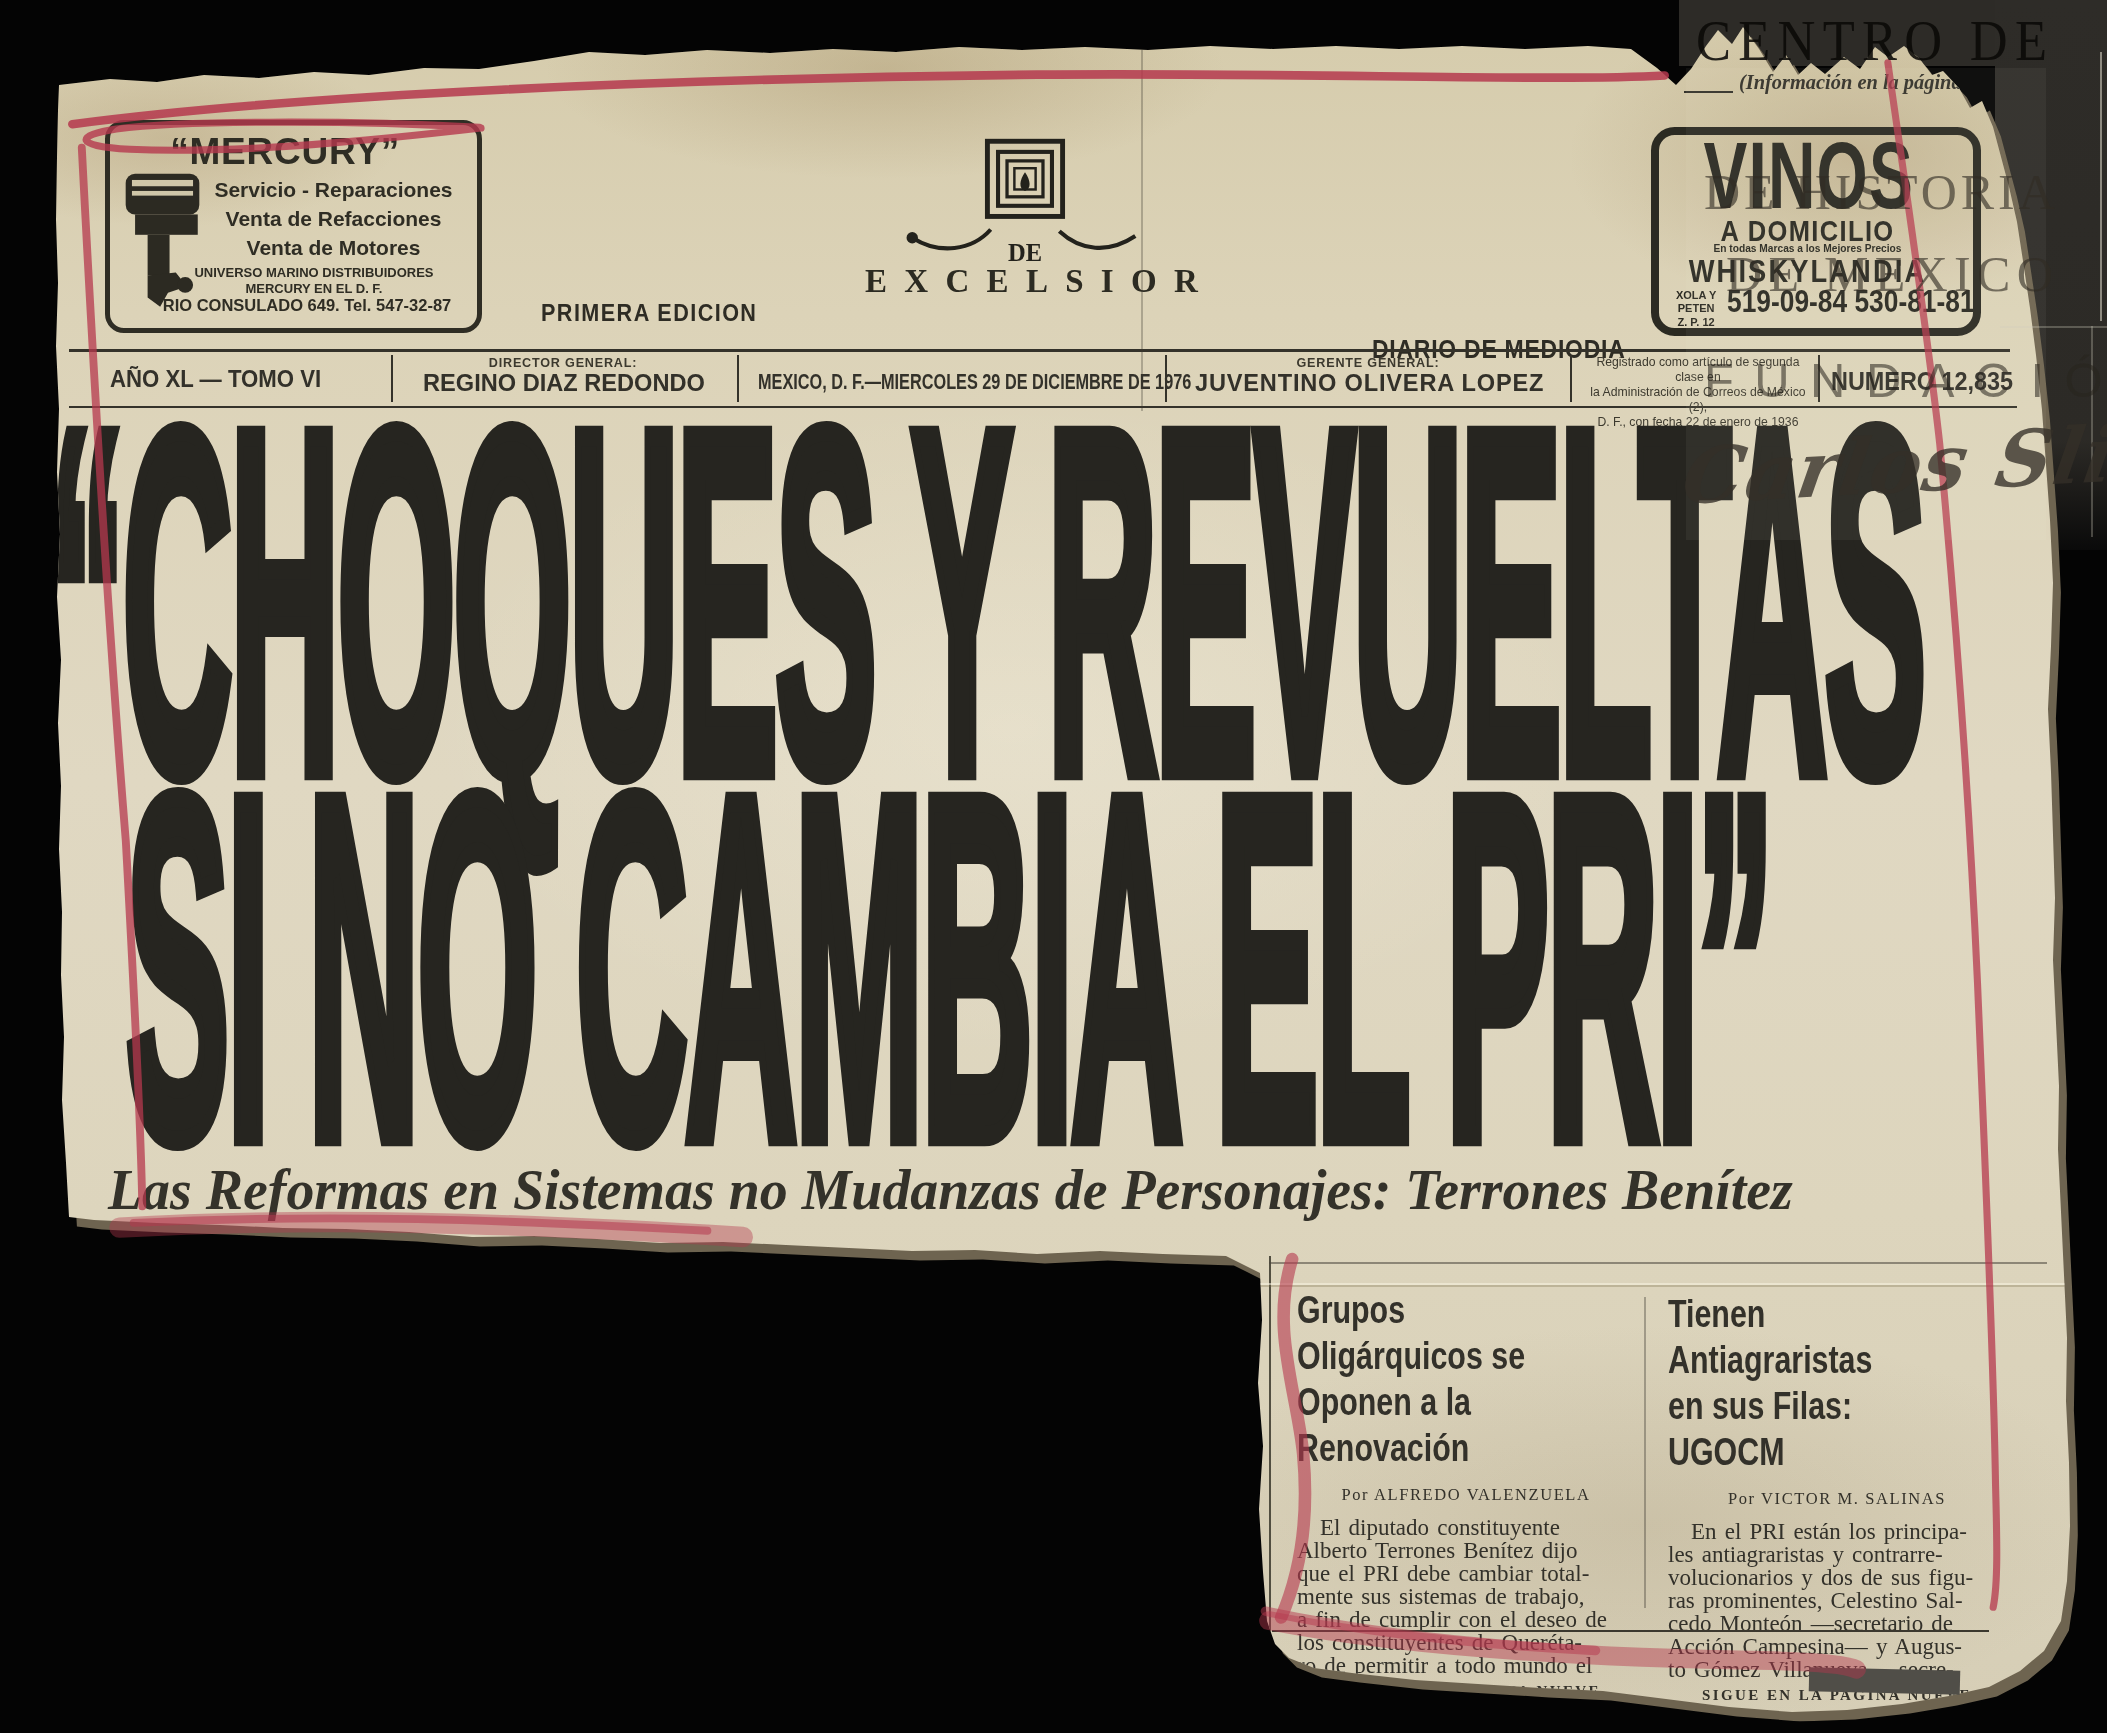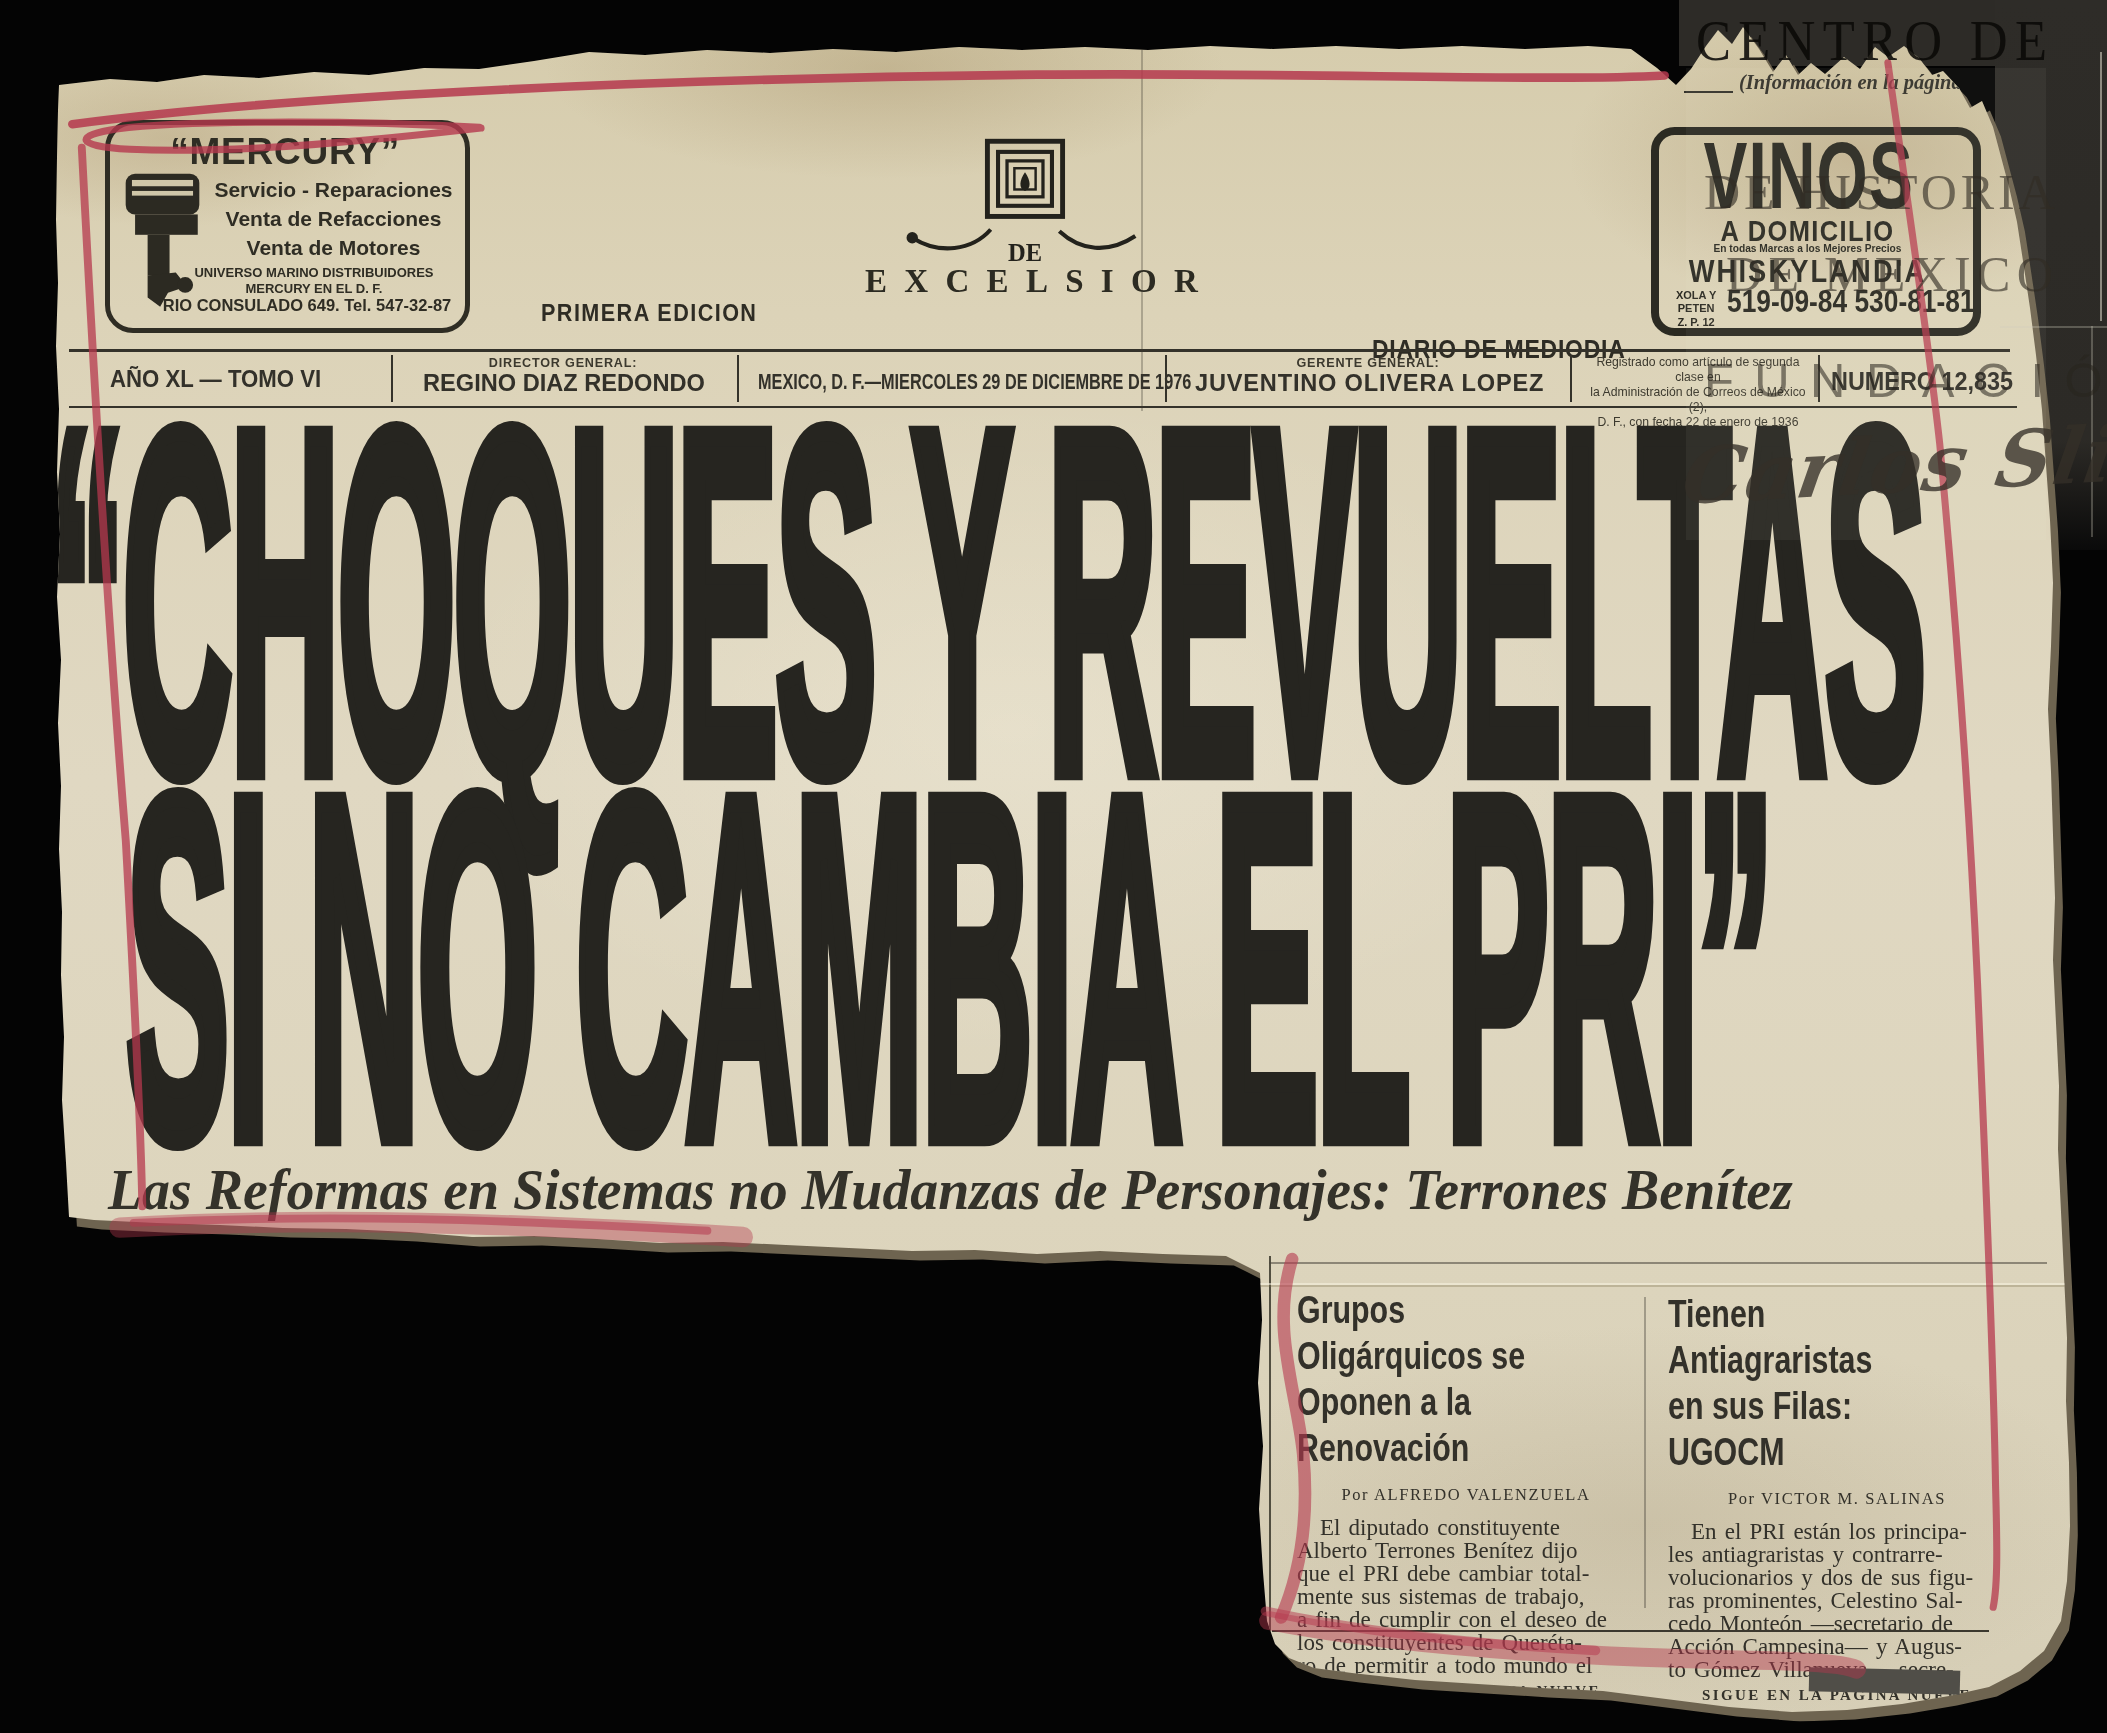--- a/index.html
+++ b/index.html
@@ -16,21 +16,21 @@
   .paper{z-index:3;
     background:
       radial-gradient(ellipse 487px 157px at 42% 4%, rgba(150,125,80,.30), transparent 70%),
       radial-gradient(ellipse 409px 220px at 88% 9%, rgba(155,130,88,.35), transparent 70%),
       radial-gradient(ellipse 330px 126px at 8% 8%, rgba(160,135,92,.30), transparent 70%),
       radial-gradient(ellipse 786px 440px at 48% 42%, rgba(255,252,238,.22), transparent 75%),
       radial-gradient(ellipse 629px 267px at 78% 88%, rgba(140,122,88,.18), transparent 75%),
       linear-gradient(180deg,#d5cbab 0%,#dcd3b8 18%,#e0d8c2 45%,#ddd5bd 70%,#d6ceb6 100%);}
   .abs{position:absolute;}
   
-  .mercury-box{left:105px;top:120px;width:355px;height:203px;border:5.5px solid #2f2d24;border-radius:28px;}
+  .mercury-box{left:105px;top:120px;width:355px;height:203px;border:5.5px solid #2f2d24;border-radius:19px;padding-left:12px;}
   .mercury-title{left:23.6px;top:6.3px;width:303px;text-align:center;font-size:37px;font-weight:bold;letter-spacing:0.8px;color:#2f2d24;}
   .mercury-lines{left:101px;top:50px;width:245px;text-align:center;font-weight:bold;font-size:21px;line-height:29px;color:#2f2d24;}
   .mercury-dist{left:61px;top:140px;width:286px;text-align:center;font-weight:bold;font-size:13px;line-height:15.7px;color:#2f2d24;}
   .mercury-addr{left:46px;top:171px;width:302px;text-align:center;font-weight:bold;font-size:16.5px;color:#2f2d24;}
   
   .blackletter{font-family:"DejaVu Serif",serif;font-weight:bold;color:#23221c;letter-spacing:-5.5px;}
   .ultimas{left:525px;top:110px;font-size:135px;line-height:1;}
   .noticias{left:1071px;top:108px;font-size:135px;line-height:1;}
   .excelsior{left:865px;top:263px;font-family:"Liberation Serif",serif;font-size:33px;letter-spacing:17.3px;color:#2c2b22;font-weight:600;}
   .primera{left:541px;top:299px;font-size:24px;font-weight:bold;transform:scaleX(.9);transform-origin:left top;letter-spacing:1.6px;}

